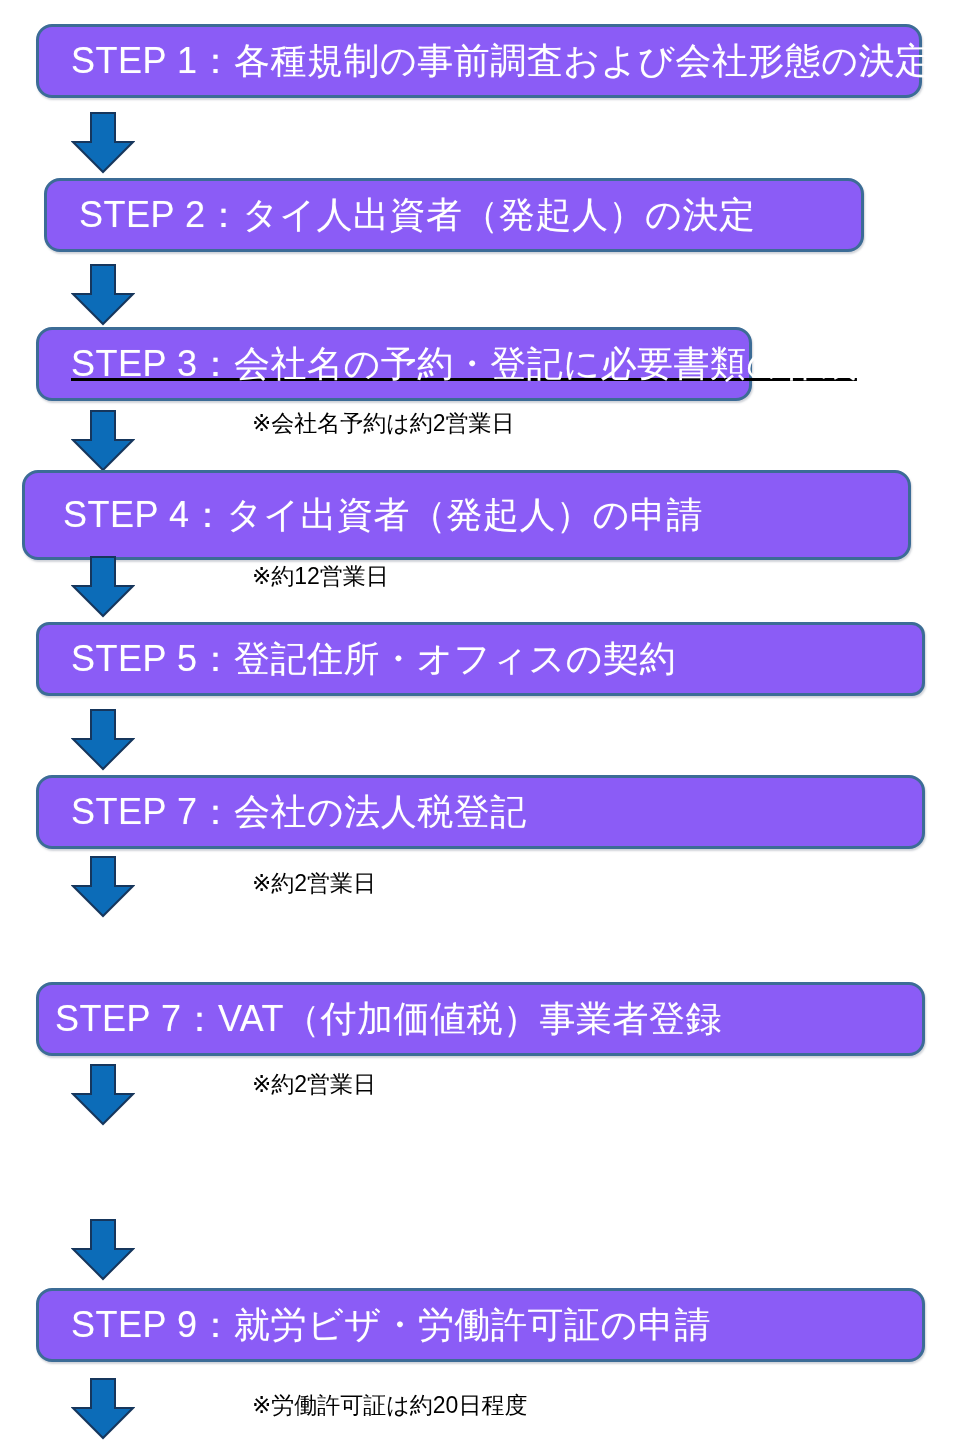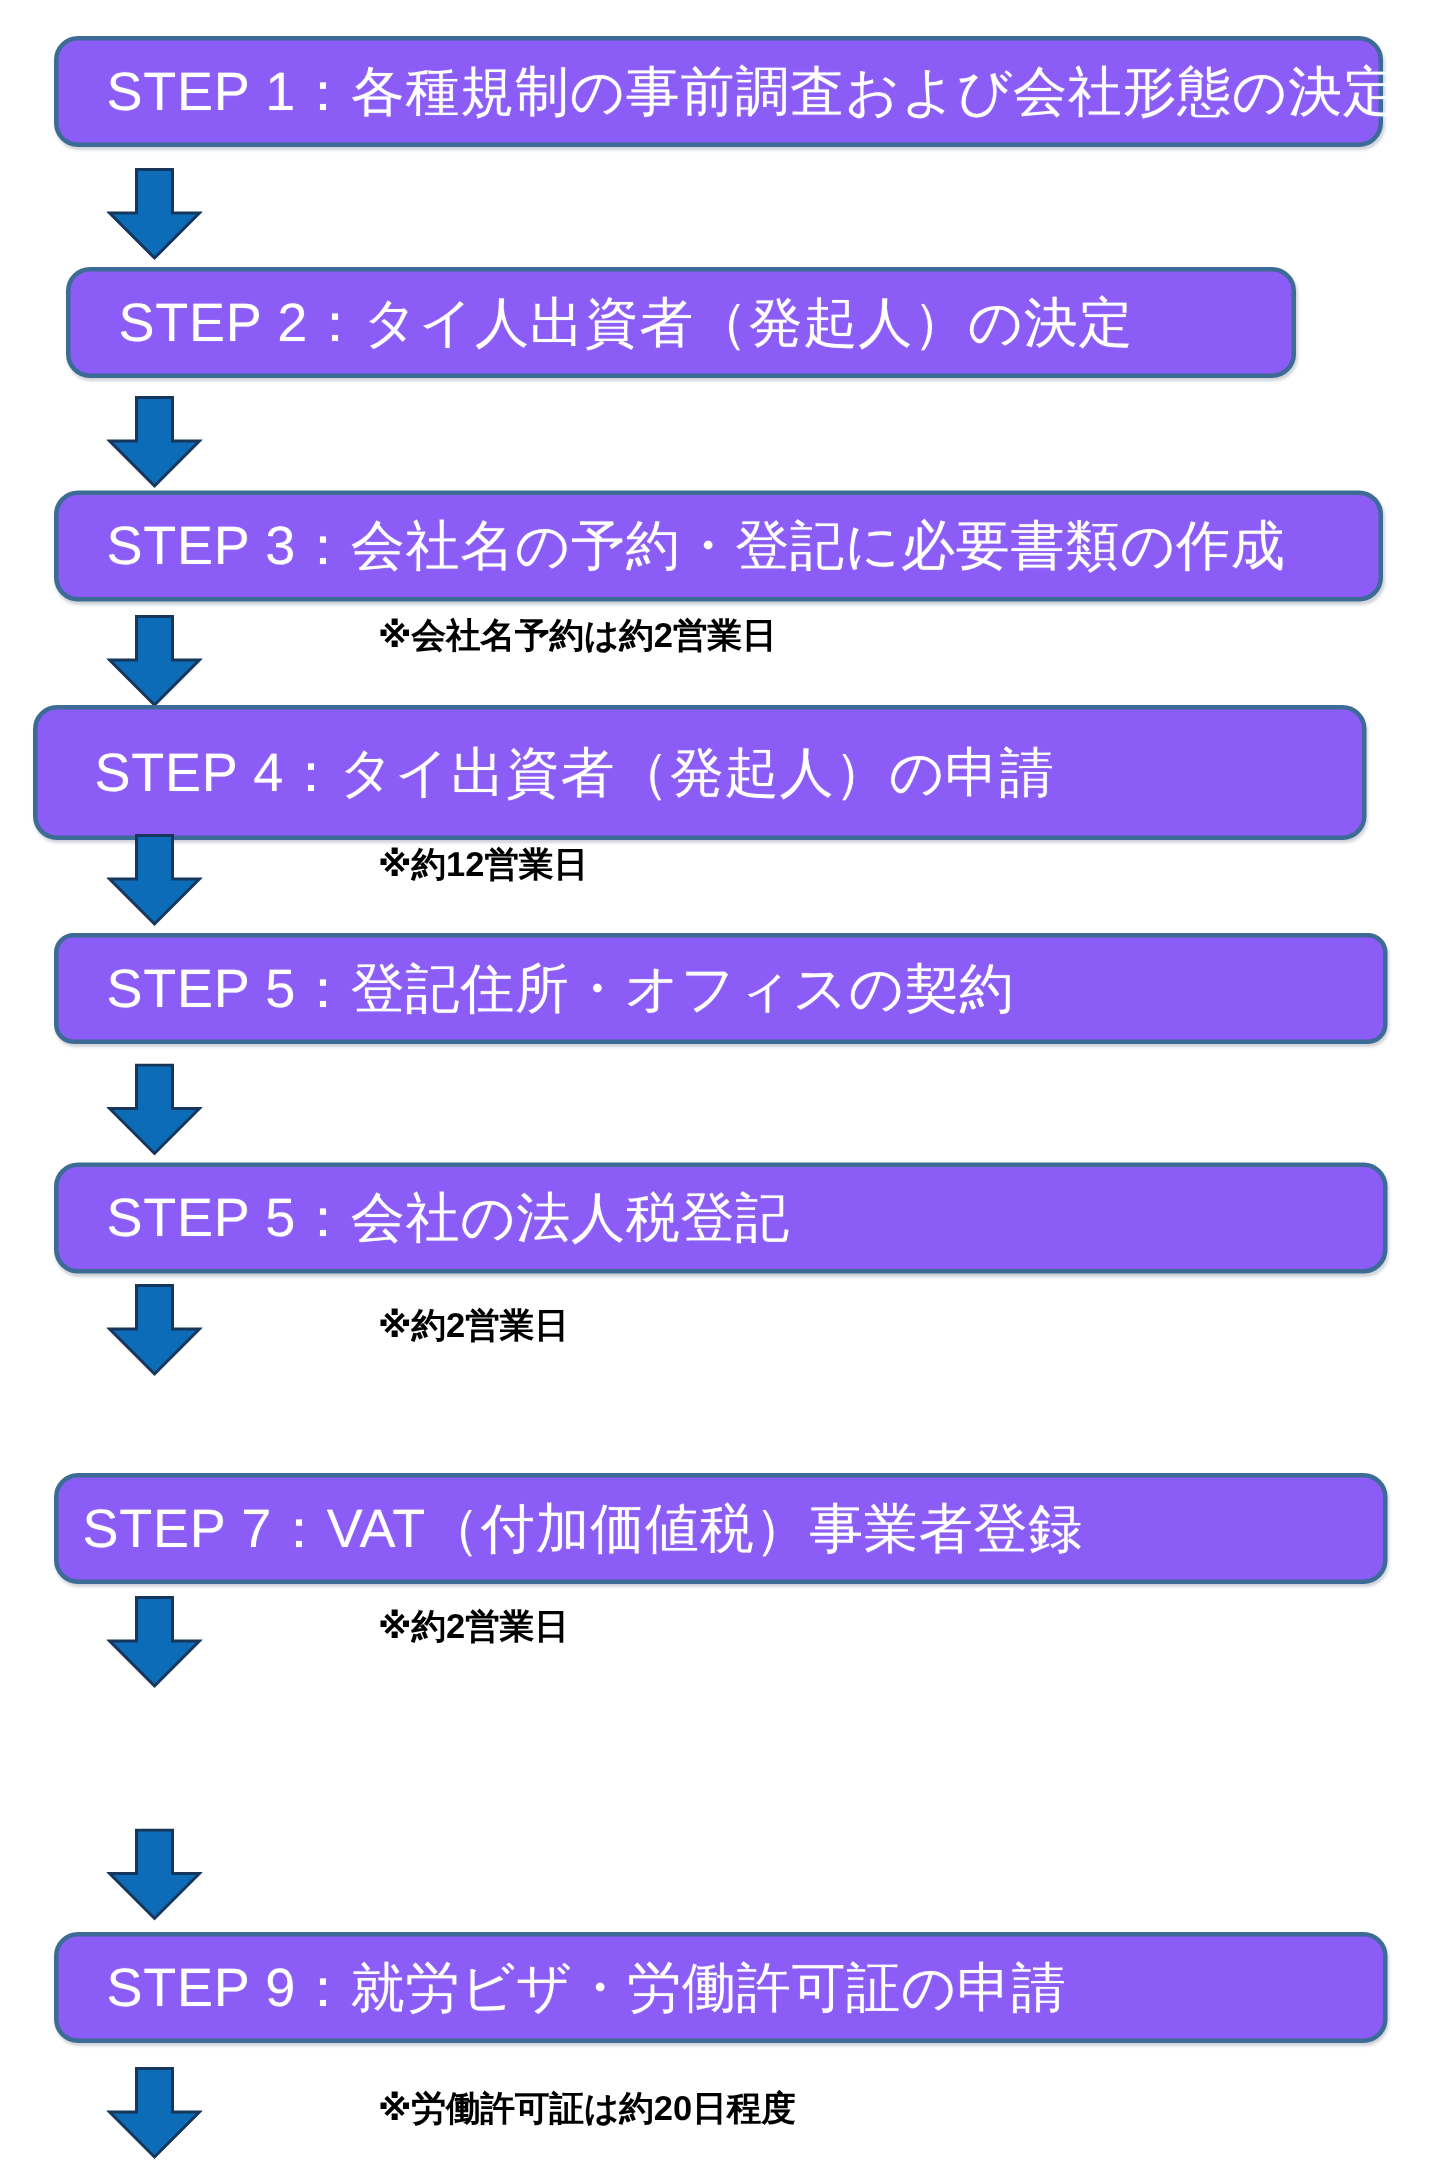--- a/index.html
+++ b/index.html
@@ -51,21 +51,21 @@
     display: block;
   }
 
   
   .note {
     position: absolute;
     color: #000000;
     font-size: 23px;
     line-height: 1;
     white-space: nowrap;
-    font-weight: 700;
+    font-weight: 400;
     letter-spacing: 0px;
   }
 </style>
 </head>
 <body>
 
 <div id="flow-root">
 
   <div class="step-box" style="left:36px; top:24px; width:886px; height:74px; padding-left:32px;">
     <span class="step-label">STEP 1：各種規制の事前調査および会社形態の決定</span>
@@ -80,21 +80,21 @@
   <div class="step-box" style="left:44px; top:178px; width:820px; height:74px; padding-left:32px;">
     <span class="step-label">STEP 2：タイ人出資者（発起人）の決定</span>
   </div>
 
   <div class="arrow" style="left:71px; top:264px; width:64px; height:62px;">
     <svg width="64" height="62" viewBox="0 0 64 62" aria-hidden="true">
       <polygon points="20,1 44,1 44,30 62,30 32,60 2,30 20,30" fill="#0C6CB8" stroke="#16365C" stroke-width="2" stroke-linejoin="miter"></polygon>
     </svg>
   </div>
 
-  <div class="step-box" style="left:36px; top:327px; width:886px; height:74px; padding-left:32px;">
+  <div class="step-box" style="left:36px; top:327px; width:716px; height:74px; padding-left:32px;text-decoration:underline;">
     <span class="step-label">STEP 3：会社名の予約・登記に必要書類の作成</span>
   </div>
 
   <div class="arrow" style="left:71px; top:410px; width:64px; height:62px;">
     <svg width="64" height="62" viewBox="0 0 64 62" aria-hidden="true">
       <polygon points="20,1 44,1 44,30 62,30 32,60 2,30 20,30" fill="#0C6CB8" stroke="#16365C" stroke-width="2" stroke-linejoin="miter"></polygon>
     </svg>
   </div>
 
   <div class="note" style="left:252px; top:412px;">※会社名予約は約2営業日</div>
@@ -115,21 +115,21 @@
     <span class="step-label">STEP 5：登記住所・オフィスの契約</span>
   </div>
 
   <div class="arrow" style="left:71px; top:709px; width:64px; height:62px;">
     <svg width="64" height="62" viewBox="0 0 64 62" aria-hidden="true">
       <polygon points="20,1 44,1 44,30 62,30 32,60 2,30 20,30" fill="#0C6CB8" stroke="#16365C" stroke-width="2" stroke-linejoin="miter"></polygon>
     </svg>
   </div>
 
   <div class="step-box" style="left:36px; top:775px; width:889px; height:74px; padding-left:32px;">
-    <span class="step-label">STEP 5：会社の法人税登記</span>
+    <span class="step-label">STEP 7：会社の法人税登記</span>
   </div>
 
   <div class="arrow" style="left:71px; top:856px; width:64px; height:62px;">
     <svg width="64" height="62" viewBox="0 0 64 62" aria-hidden="true">
       <polygon points="20,1 44,1 44,30 62,30 32,60 2,30 20,30" fill="#0C6CB8" stroke="#16365C" stroke-width="2" stroke-linejoin="miter"></polygon>
     </svg>
   </div>
 
   <div class="note" style="left:252px; top:872px;">※約2営業日</div>
 

